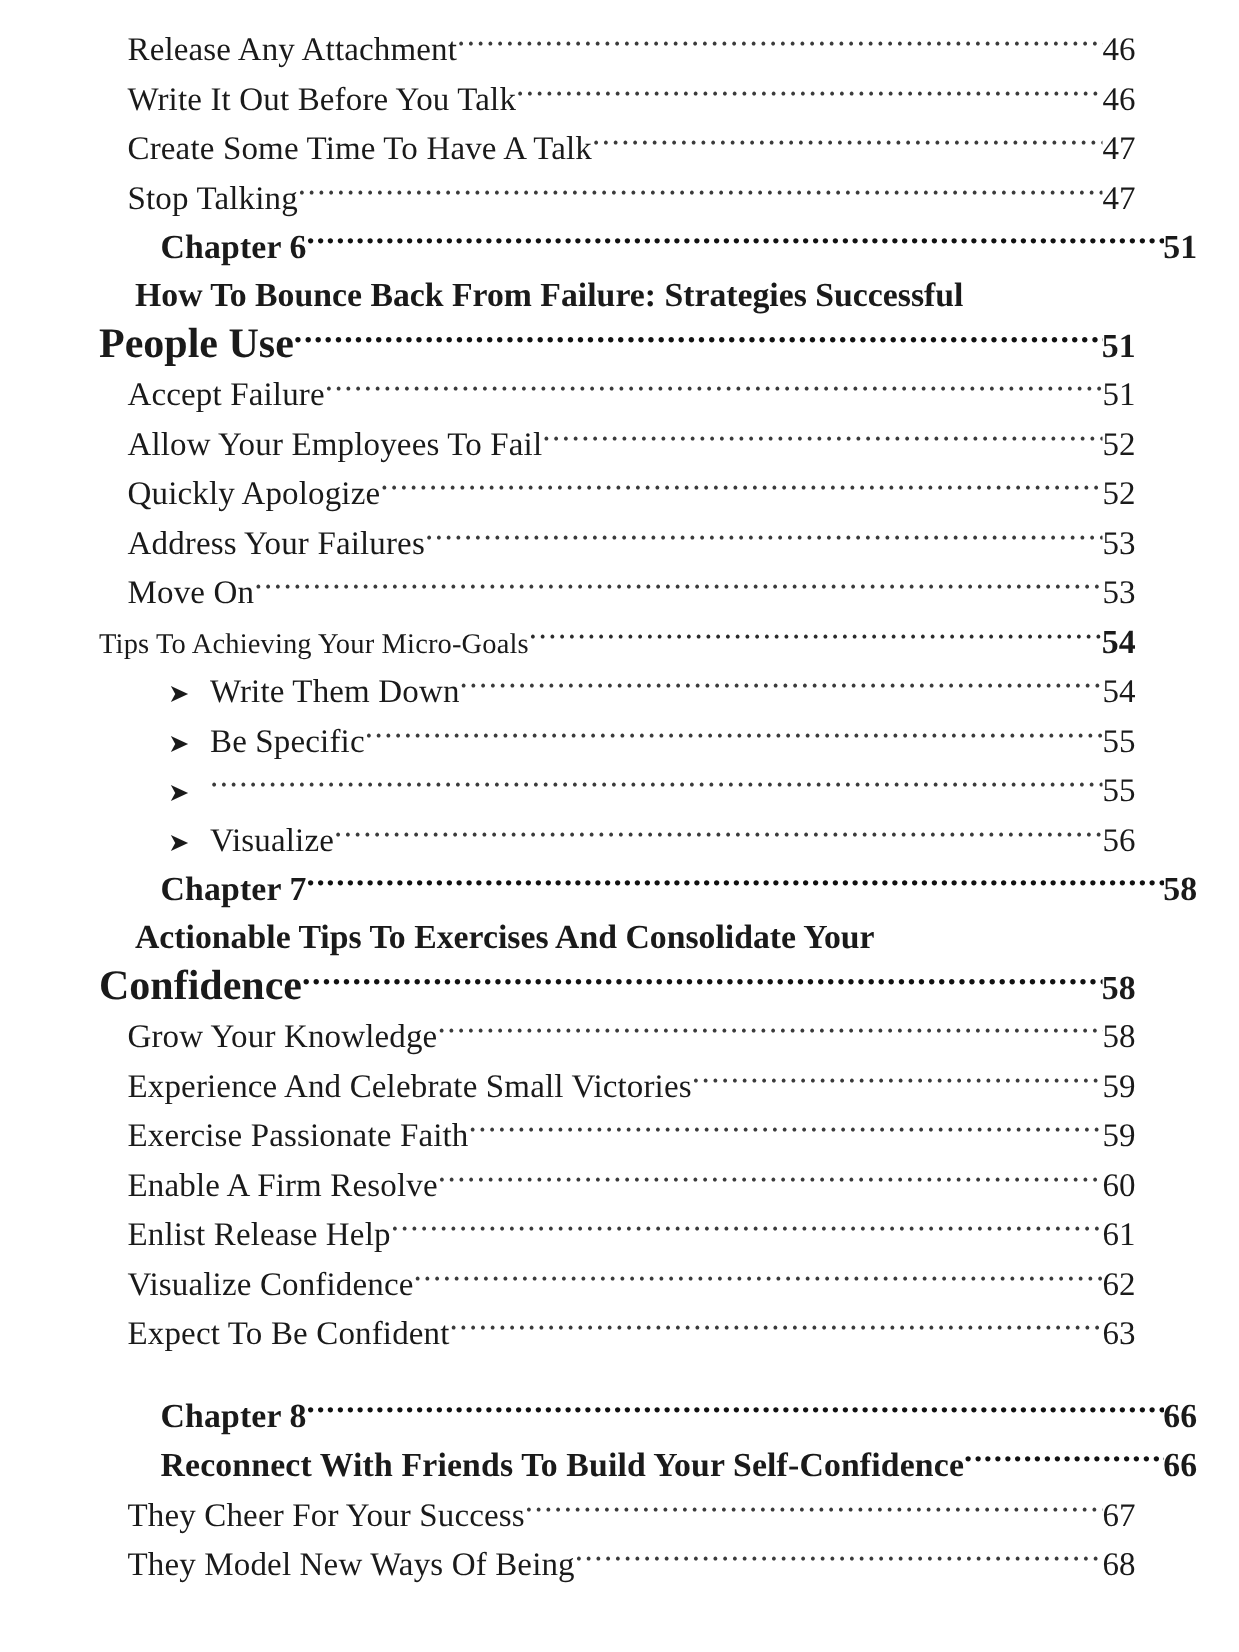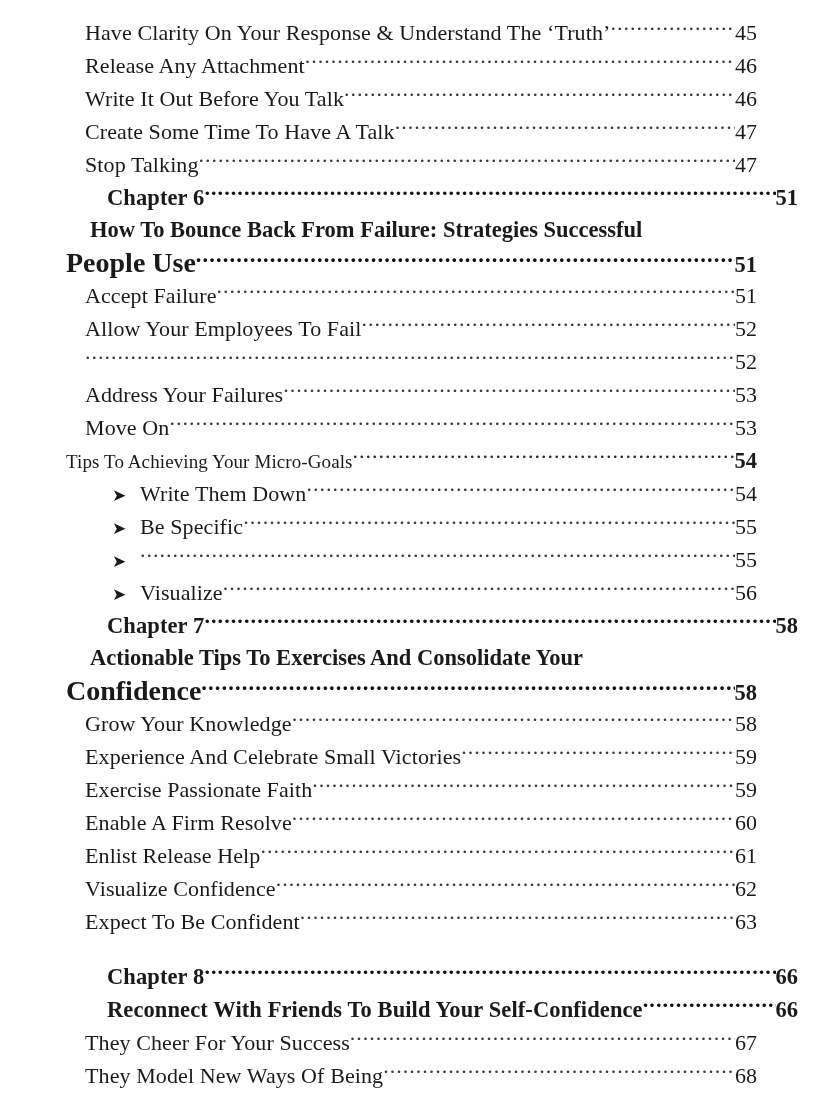--- a/index.html
+++ b/index.html
@@ -182,25 +182,20 @@
     font-size: 22.5px;
   }
   .gap-lg { height: 22px; }
 </style>
 </head>
 <body>
 
 <div class="page">
   <div class="toc" id="toc-root">
       <div class="row lvl2">
-        <span class="title">Have Clarity On Your Response &amp; Understand The ‘Truth’</span>
-        <span class="leader"></span>
-        <span class="pageno">45</span>
-      </div>
-      <div class="row lvl2">
         <span class="title">Release Any Attachment</span>
         <span class="leader"></span>
         <span class="pageno"> 46</span>
       </div>
       <div class="row lvl2">
         <span class="title">Write It Out Before You Talk</span>
         <span class="leader"></span>
         <span class="pageno"> 46</span>
       </div>
       <div class="row lvl2">
@@ -230,20 +225,21 @@
         <span class="title">Accept Failure</span>
         <span class="leader"></span>
         <span class="pageno"> 51</span>
       </div>
       <div class="row lvl2">
         <span class="title">Allow Your Employees To Fail</span>
         <span class="leader"></span>
         <span class="pageno">52</span>
       </div>
       <div class="row lvl2">
+        <span class="title">Quickly Apologize</span>
         <span class="leader"></span>
         <span class="pageno">52</span>
       </div>
       <div class="row lvl2">
         <span class="title">Address Your Failures</span>
         <span class="leader"></span>
         <span class="pageno">53</span>
       </div>
       <div class="row lvl2">
         <span class="title">Move On</span>

